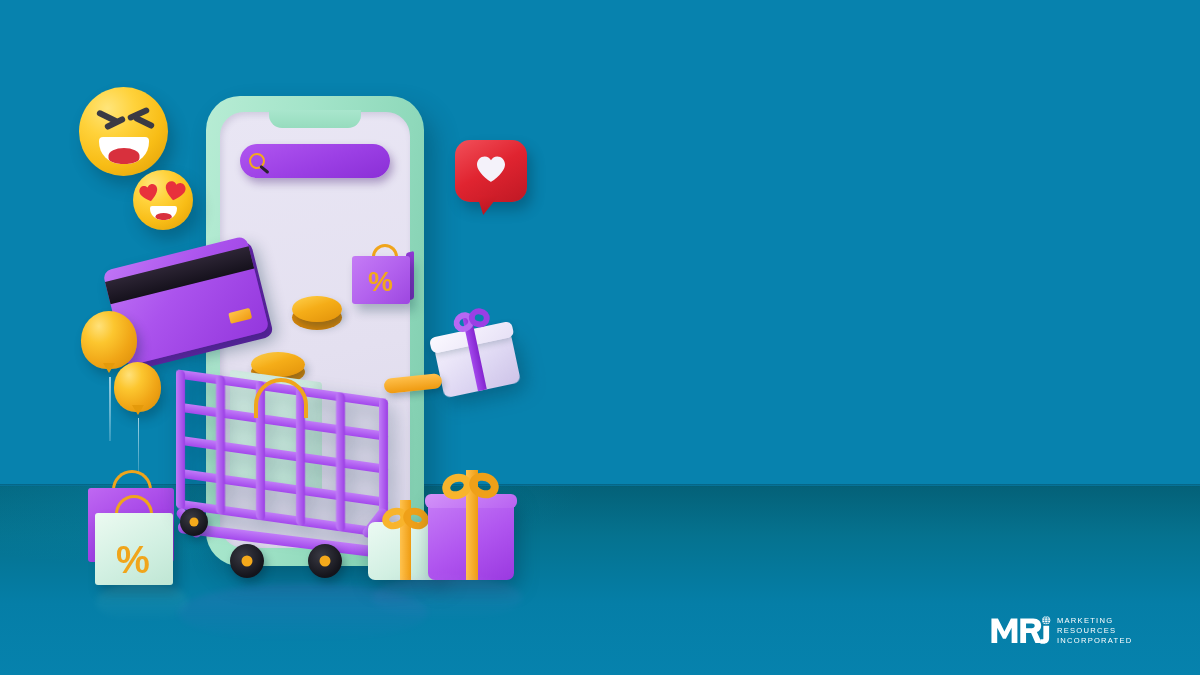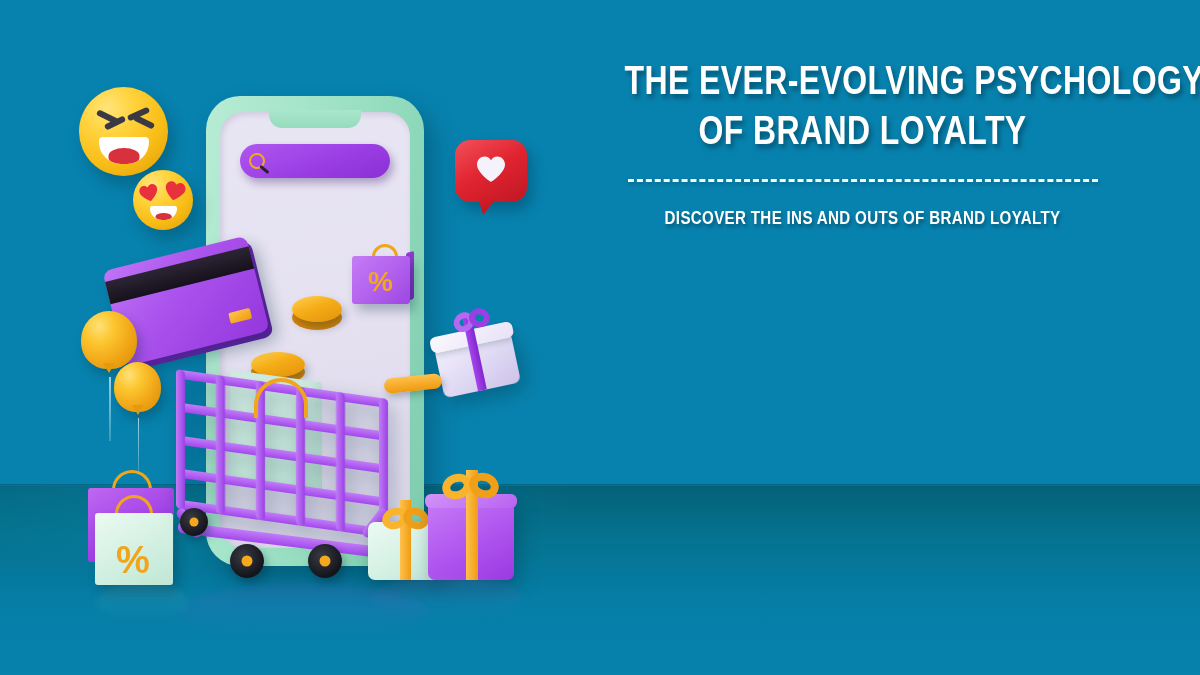--- a/index.html
+++ b/index.html
@@ -326,23 +326,36 @@
       <div class="ribbon-v" style="left:44%;width:12px;background:linear-gradient(90deg,#ffc24e,#ef9c12);"></div>
       <div class="bow" style="left:14px;top:4px;width:30px;height:25px;border-width:8px;border-color:#f8b42c;transform:rotate(-20deg);"></div>
       <div class="bow" style="left:41px;top:3px;width:30px;height:25px;border-width:8px;border-color:#efa018;transform:rotate(20deg);"></div>
     </div>
 
     <div class="refl" style="left:178px;top:584px;width:250px;height:58px;background:linear-gradient(180deg,rgba(150,90,220,.55),rgba(150,90,220,0));border-radius:50%;"></div>
     <div class="refl" style="left:96px;top:582px;width:92px;height:40px;background:linear-gradient(180deg,rgba(190,240,215,.5),rgba(190,240,215,0));border-radius:50%;"></div>
     <div class="refl" style="left:372px;top:576px;width:150px;height:44px;background:linear-gradient(180deg,rgba(190,130,245,.5),rgba(190,130,245,0));border-radius:50%;"></div>
   </div>
 
-  <div class="textblock">
-    <div class="headline">
-      <span class="ln">THE EVER-EVOLVING PSYCHOLOGY</span>
-      <span class="ln">OF BRAND LOYALTY</span>
-    </div>
-    <div class="rule"></div>
-    <div class="subhead">DISCOVER THE INS AND OUTS OF BRAND LOYALTY</div>
+
+  <div class="logo">
+    <div class="logo-mark">
+      <svg viewBox="0 0 86 40" width="62" height="34">
+        <path d="M2 38 L2 4 L11 4 L20 22 L29 4 L38 4 L38 38 L30 38 L30 17 L22 32 L18 32 L10 17 L10 38 Z" fill="#ffffff"></path>
+        <path d="M42 38 L42 4 L60 4 C67 4 71 8 71 14 C71 18.5 68.5 21.5 65 22.8 L72 38 L63 38 L57 24 L50 24 L50 38 Z M50 11 L50 17.5 L58 17.5 C60.5 17.5 62 16.2 62 14.2 C62 12.2 60.5 11 58 11 Z" fill="#ffffff"></path>
+        <path d="M74 14 L82 14 L82 31 C82 36 79 39 74 39 L70 39 L70 33 L73 33 C74 33 74 32.4 74 31.4 Z" fill="#ffffff"></path>
+        <circle cx="78" cy="6.5" r="5.6" fill="#ffffff"></circle>
+        <g stroke="#0782ae" stroke-width="0.9" fill="none">
+          <ellipse cx="78" cy="6.5" rx="2.4" ry="5.6"></ellipse>
+          <line x1="72.4" y1="6.5" x2="83.6" y2="6.5"></line>
+          <line x1="73.4" y1="3.4" x2="82.6" y2="3.4"></line>
+          <line x1="73.4" y1="9.6" x2="82.6" y2="9.6"></line>
+        </g>
+      </svg>
+    </div>
+    <div class="logo-tag">
+      <span>MARKETING</span>
+      <span>RESOURCES</span>
+      <span>INCORPORATED</span>
+    </div>
   </div>
 
-
 </div>
 
 </body></html>

